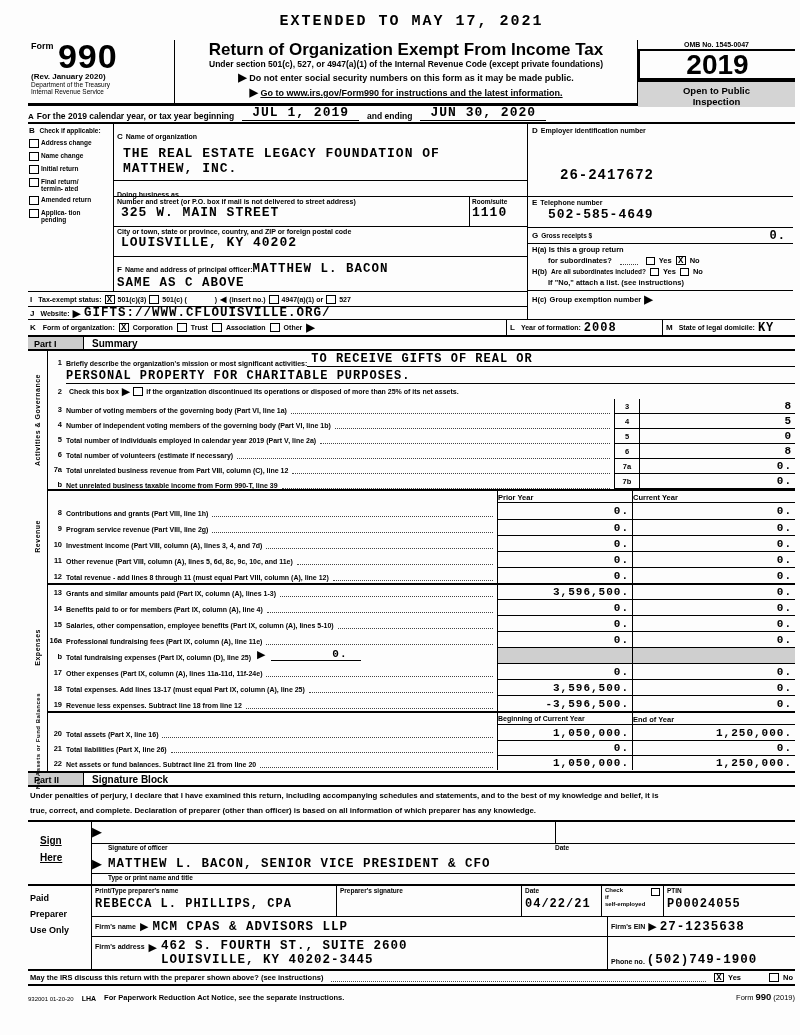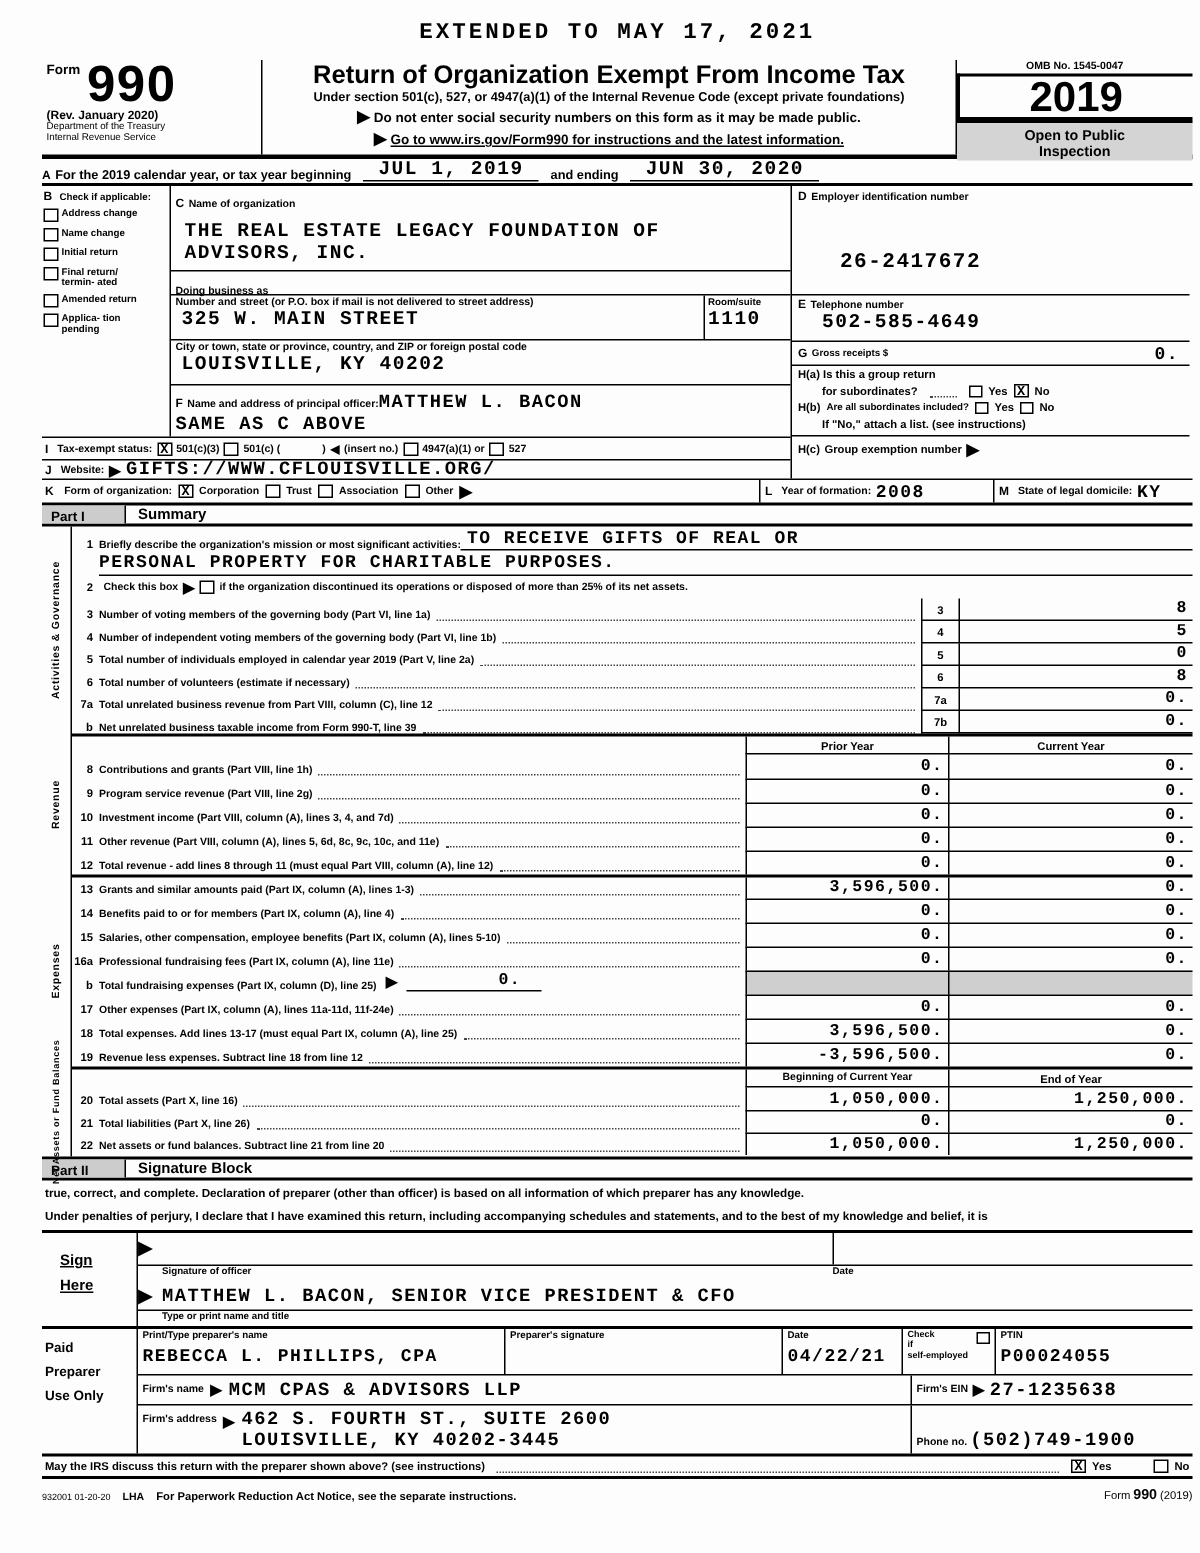--- a/index.html
+++ b/index.html
@@ -81,21 +81,21 @@
   .mission-fill{flex:1;display:flex;align-items:flex-end;border-bottom:1.5px solid #000;}
   .mission2{height:17px;display:flex;align-items:flex-end;}
   .m2fill{flex:1;border-bottom:1.5px solid #000;}
   .line2row{height:15px;display:flex;align-items:center;gap:3px;}
   .grow{height:15px;display:flex;align-items:flex-end;}
   .grow .gl{flex:1;display:flex;align-items:flex-end;}
   .gbox{width:26px;border-left:1.5px solid #000;border-right:1.5px solid #000;border-bottom:1.5px solid #000;font-size:7.5px;font-weight:700;text-align:center;flex:none;height:100%;display:flex;align-items:center;justify-content:center;}
   .gval{width:155px;border-bottom:1.5px solid #000;font-size:11px;height:100%;display:flex;align-items:center;justify-content:flex-end;padding-right:3px;}
   .mhdr{display:flex;border-top:2px solid #000;height:14px;}
   .mhdr .sp{flex:1;}
-  .hcell{border-left:1.5px solid #000;border-bottom:1.5px solid #000;font-size:7.5px;font-weight:700;text-align:center;padding-top:2px;}
+  .hcell{border-left:1.5px solid #000;border-bottom:1.5px solid #000;font-size:7.5px;font-weight:700;padding-top:2px;}
   .wprior{width:135px;}
   .wcurr{width:163px;}
   .mrow{display:flex;height:16px;}
   .mlabel{flex:1;display:flex;align-items:flex-end;padding-bottom:2px;}
   .mcell{border-left:1.5px solid #000;border-top:1px solid #000;font-size:11px;display:flex;align-items:center;justify-content:flex-end;padding-right:3px;}
   .mcell.nt{border-top:none;}
   .gray{background:#cfcfcf;}
   .thick{border-top:2px solid #000;justify-content:center;}
   .fundval{width:90px;border-bottom:1.5px solid #000;font-size:11px;text-align:right;padding-right:14px;margin:0 6px;}
   
@@ -207,21 +207,21 @@
           <div class="cbitem">
             <span class="cb"></span>
             <span class="txt">Applica- tion pending</span>
           </div>
         </div>
 
         <div class="colC">
           <div class="c-name">
             <span class="letter">C</span><span class="lb">Name of organization</span>
             <div class="tw" style="font-size:13px;margin:3px 0 0 6px;">THE REAL ESTATE LEGACY FOUNDATION OF</div>
-            <div class="tw" style="font-size:13px;margin-left:6px;">ADVISORS, INC.</div>
+            <div class="tw" style="font-size:13px;margin-left:6px;">MATTHEW, INC.</div>
           </div>
           <div class="c-dba">
             <span class="lb">Doing business as</span>
           </div>
           <div class="c-street">
             <div class="main">
               <div class="lb">Number and street (or P.O. box if mail is not delivered to street address)</div>
               <div class="tw" style="font-size:13px;margin-left:4px;">325 W. MAIN STREET</div>
             </div>
             <div class="c-room">
@@ -596,22 +596,22 @@
       </div>
     </div>
   </div>
 
   <div class="partbar">
     <div class="partbox">Part II</div>
     <div class="parttitle">Signature Block</div>
   </div>
 
   <div class="perjury">
+    <div>Under penalties of perjury, I declare that I have examined this return, including accompanying schedules and statements, and to the best of my knowledge and belief, it is</div>
     <div>true, correct, and complete. Declaration of preparer (other than officer) is based on all information of which preparer has any knowledge.</div>
-    <div>Under penalties of perjury, I declare that I have examined this return, including accompanying schedules and statements, and to the best of my knowledge and belief, it is</div>
   </div>
 
   <div class="signblk">
     <div class="signcol">
       <div>Sign</div>
       <div>Here</div>
     </div>
     <div class="signmain">
       <div class="sr1">
         <span class="sarrow">▶</span>

